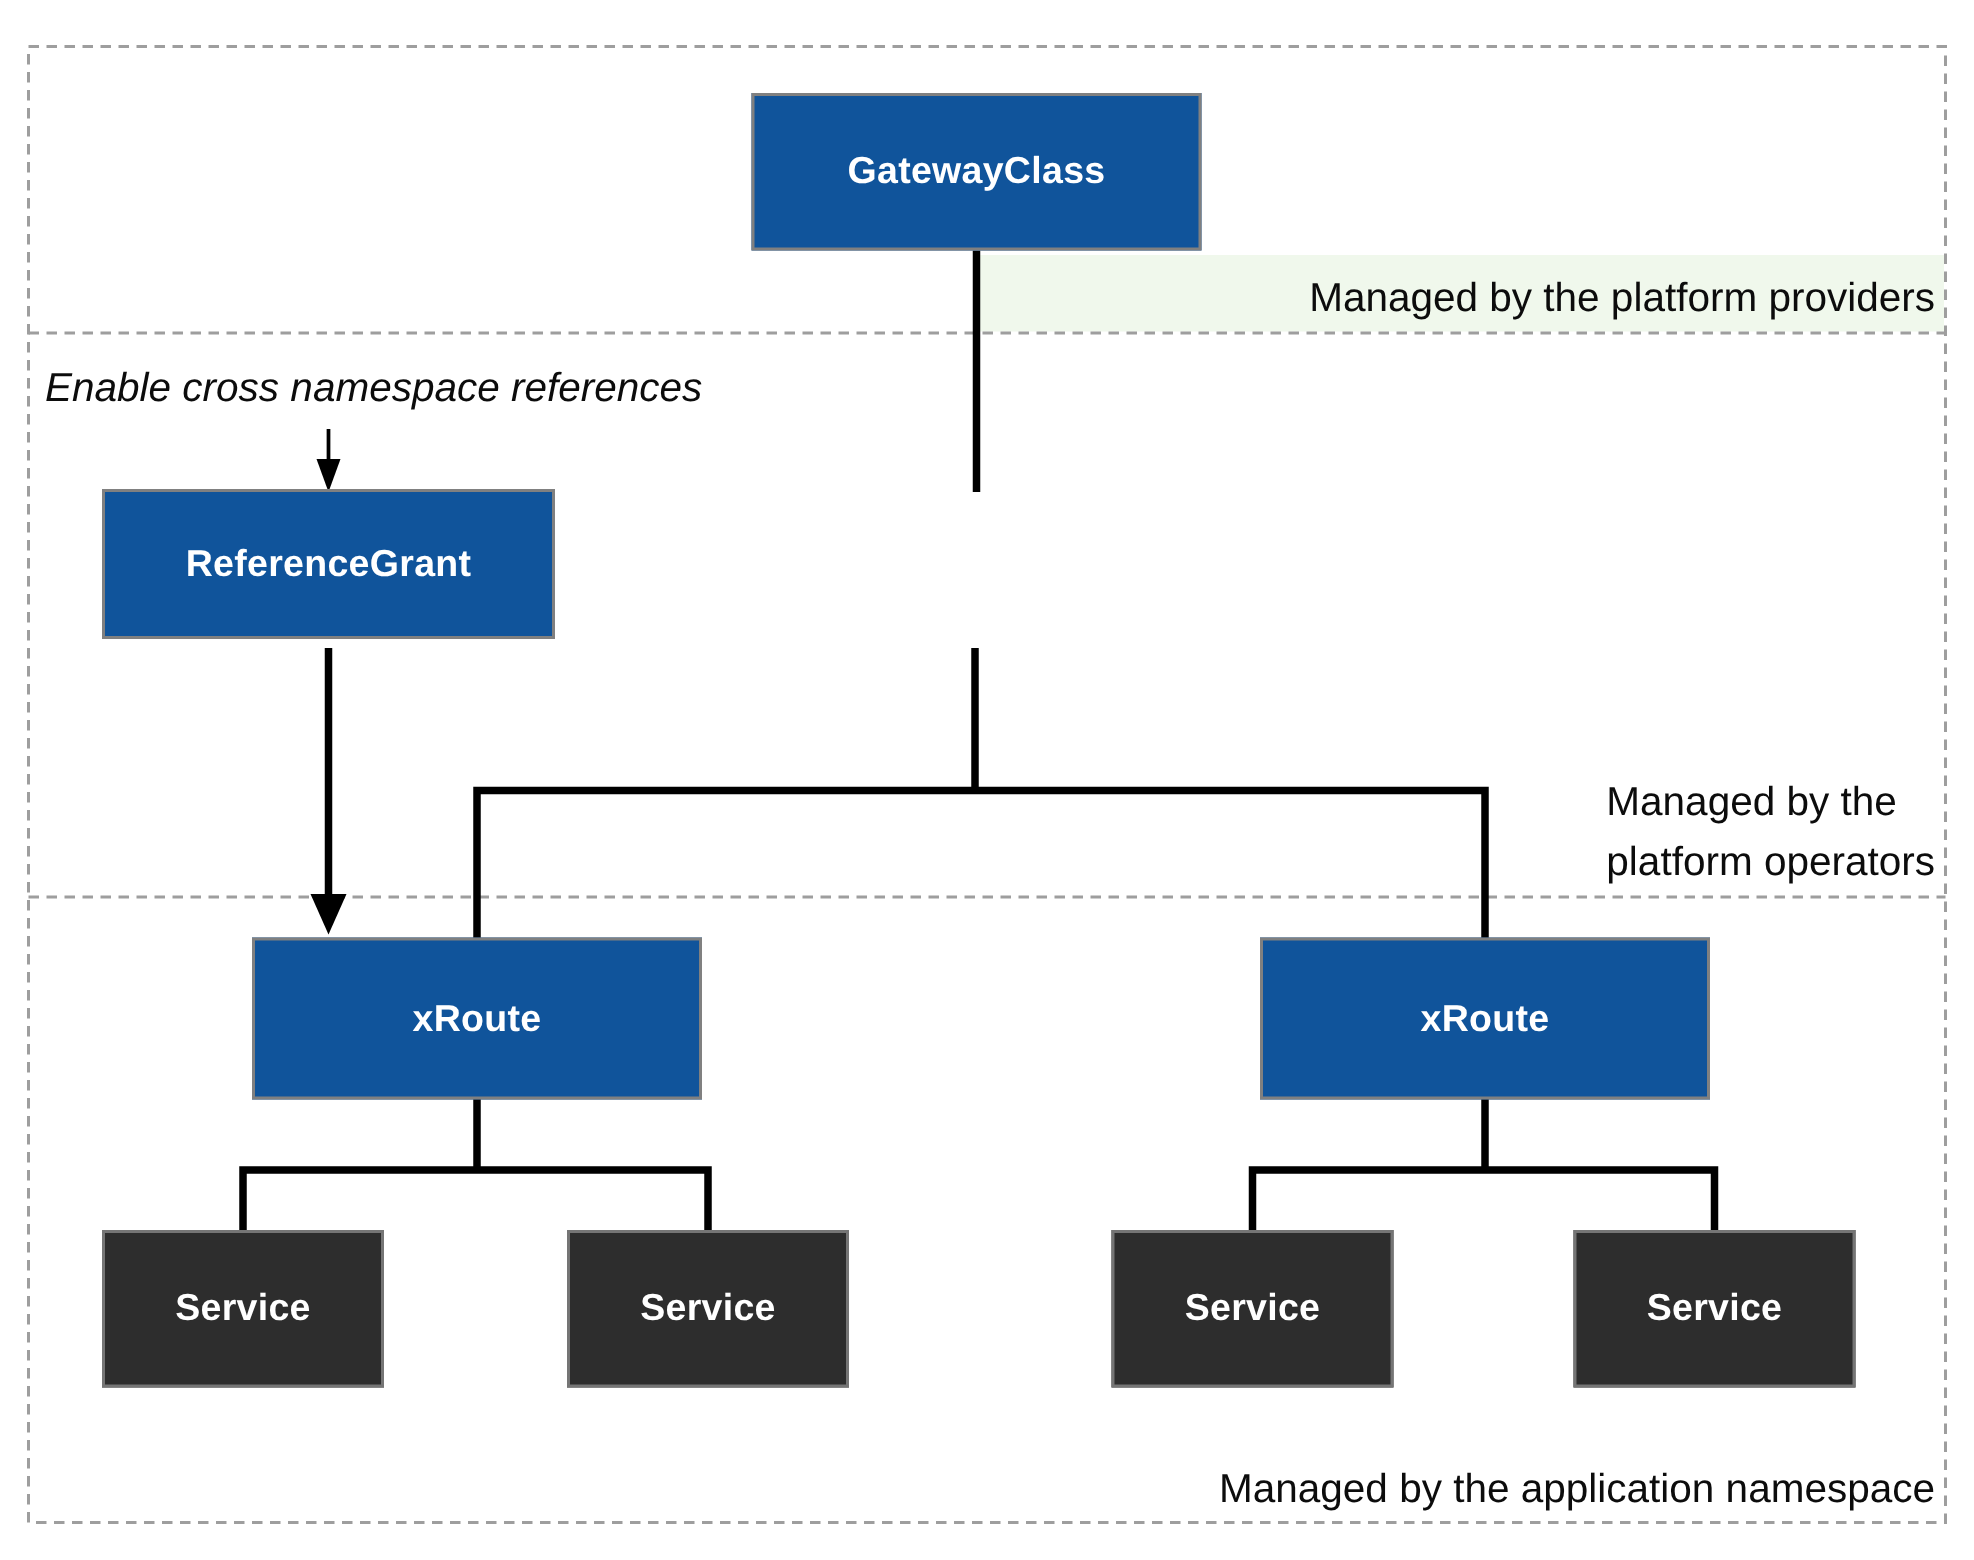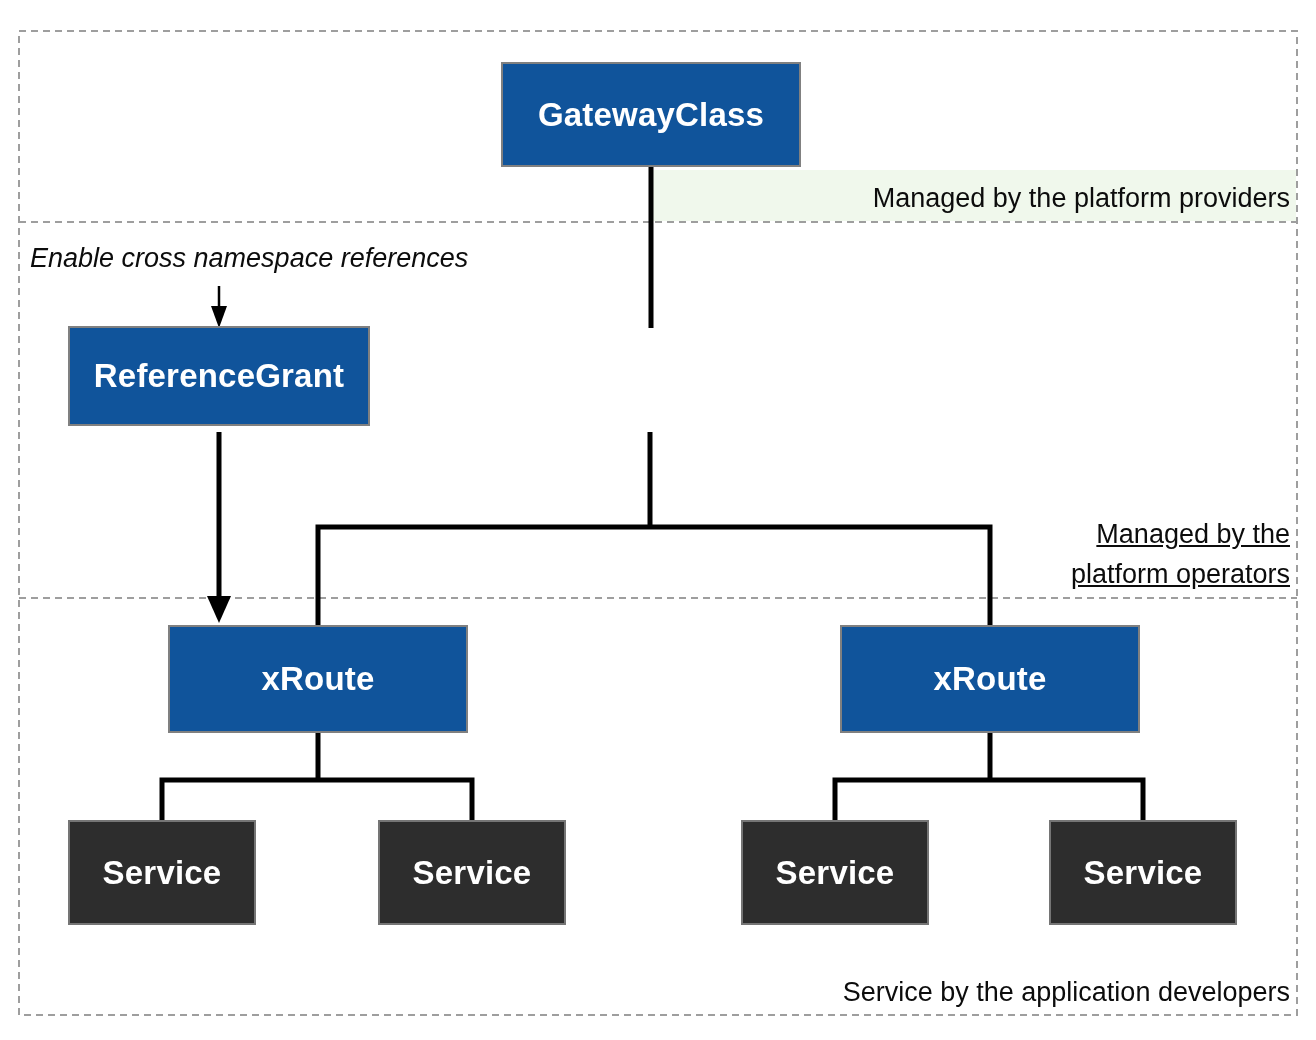--- a/index.html
+++ b/index.html
@@ -6,27 +6,27 @@
   .stage {
     position:relative; width:1316px; height:1040px; background:#ffffff;
     font-family:"Liberation Sans", sans-serif; overflow:hidden;
   }
   .band { position:absolute; z-index:0; }
   .overlay { position:absolute; left:0; top:0; z-index:1; pointer-events:none; }
   .node {
     position:absolute; z-index:2; box-sizing:border-box;
     display:flex; align-items:center; justify-content:center;
     border:2px solid #808080; color:#ffffff;
-    font-size:33px; font-weight:bold; letter-spacing:0.2px;
+    font-size:25px; font-weight:bold; letter-spacing:0.2px;
   }
   .label {
     position:absolute; z-index:3; font-size:27px; color:#0c0c0c;
     white-space:nowrap; line-height:40px;
   }
-  .label.right { text-align:right; }
+  .label.right { }
 </style>
 </head>
 <body>
 
 <div class="stage">
 
   <div class="band" style="left: 651px; top: 170px; width: 645px; height: 51px; background-color: rgb(240, 248, 236);"></div>
 
   <svg class="overlay" width="1316" height="1040" viewBox="0 0 1316 1040">
 
@@ -86,22 +86,22 @@
   </div>
 
   <div class="label right" style="right:26px; top:178px;">
     <span>Managed by the platform providers</span>
   </div>
 
   <div class="label" style="left:30px; top:238px;font-style:italic;">
     <span>Enable cross namespace references</span>
   </div>
 
-  <div class="label right" style="right:26px; top:514px;text-decoration:underline;">
+  <div class="label right" style="right:26px; top:514px;">
     <div>Managed by the</div>
     <div>platform operators</div>
   </div>
 
   <div class="label right" style="right:26px; top:972px;">
-    <span>Service by the application developers</span>
+    <span>Managed by the application namespace</span>
   </div>
 
 </div>
 
 </body></html>

